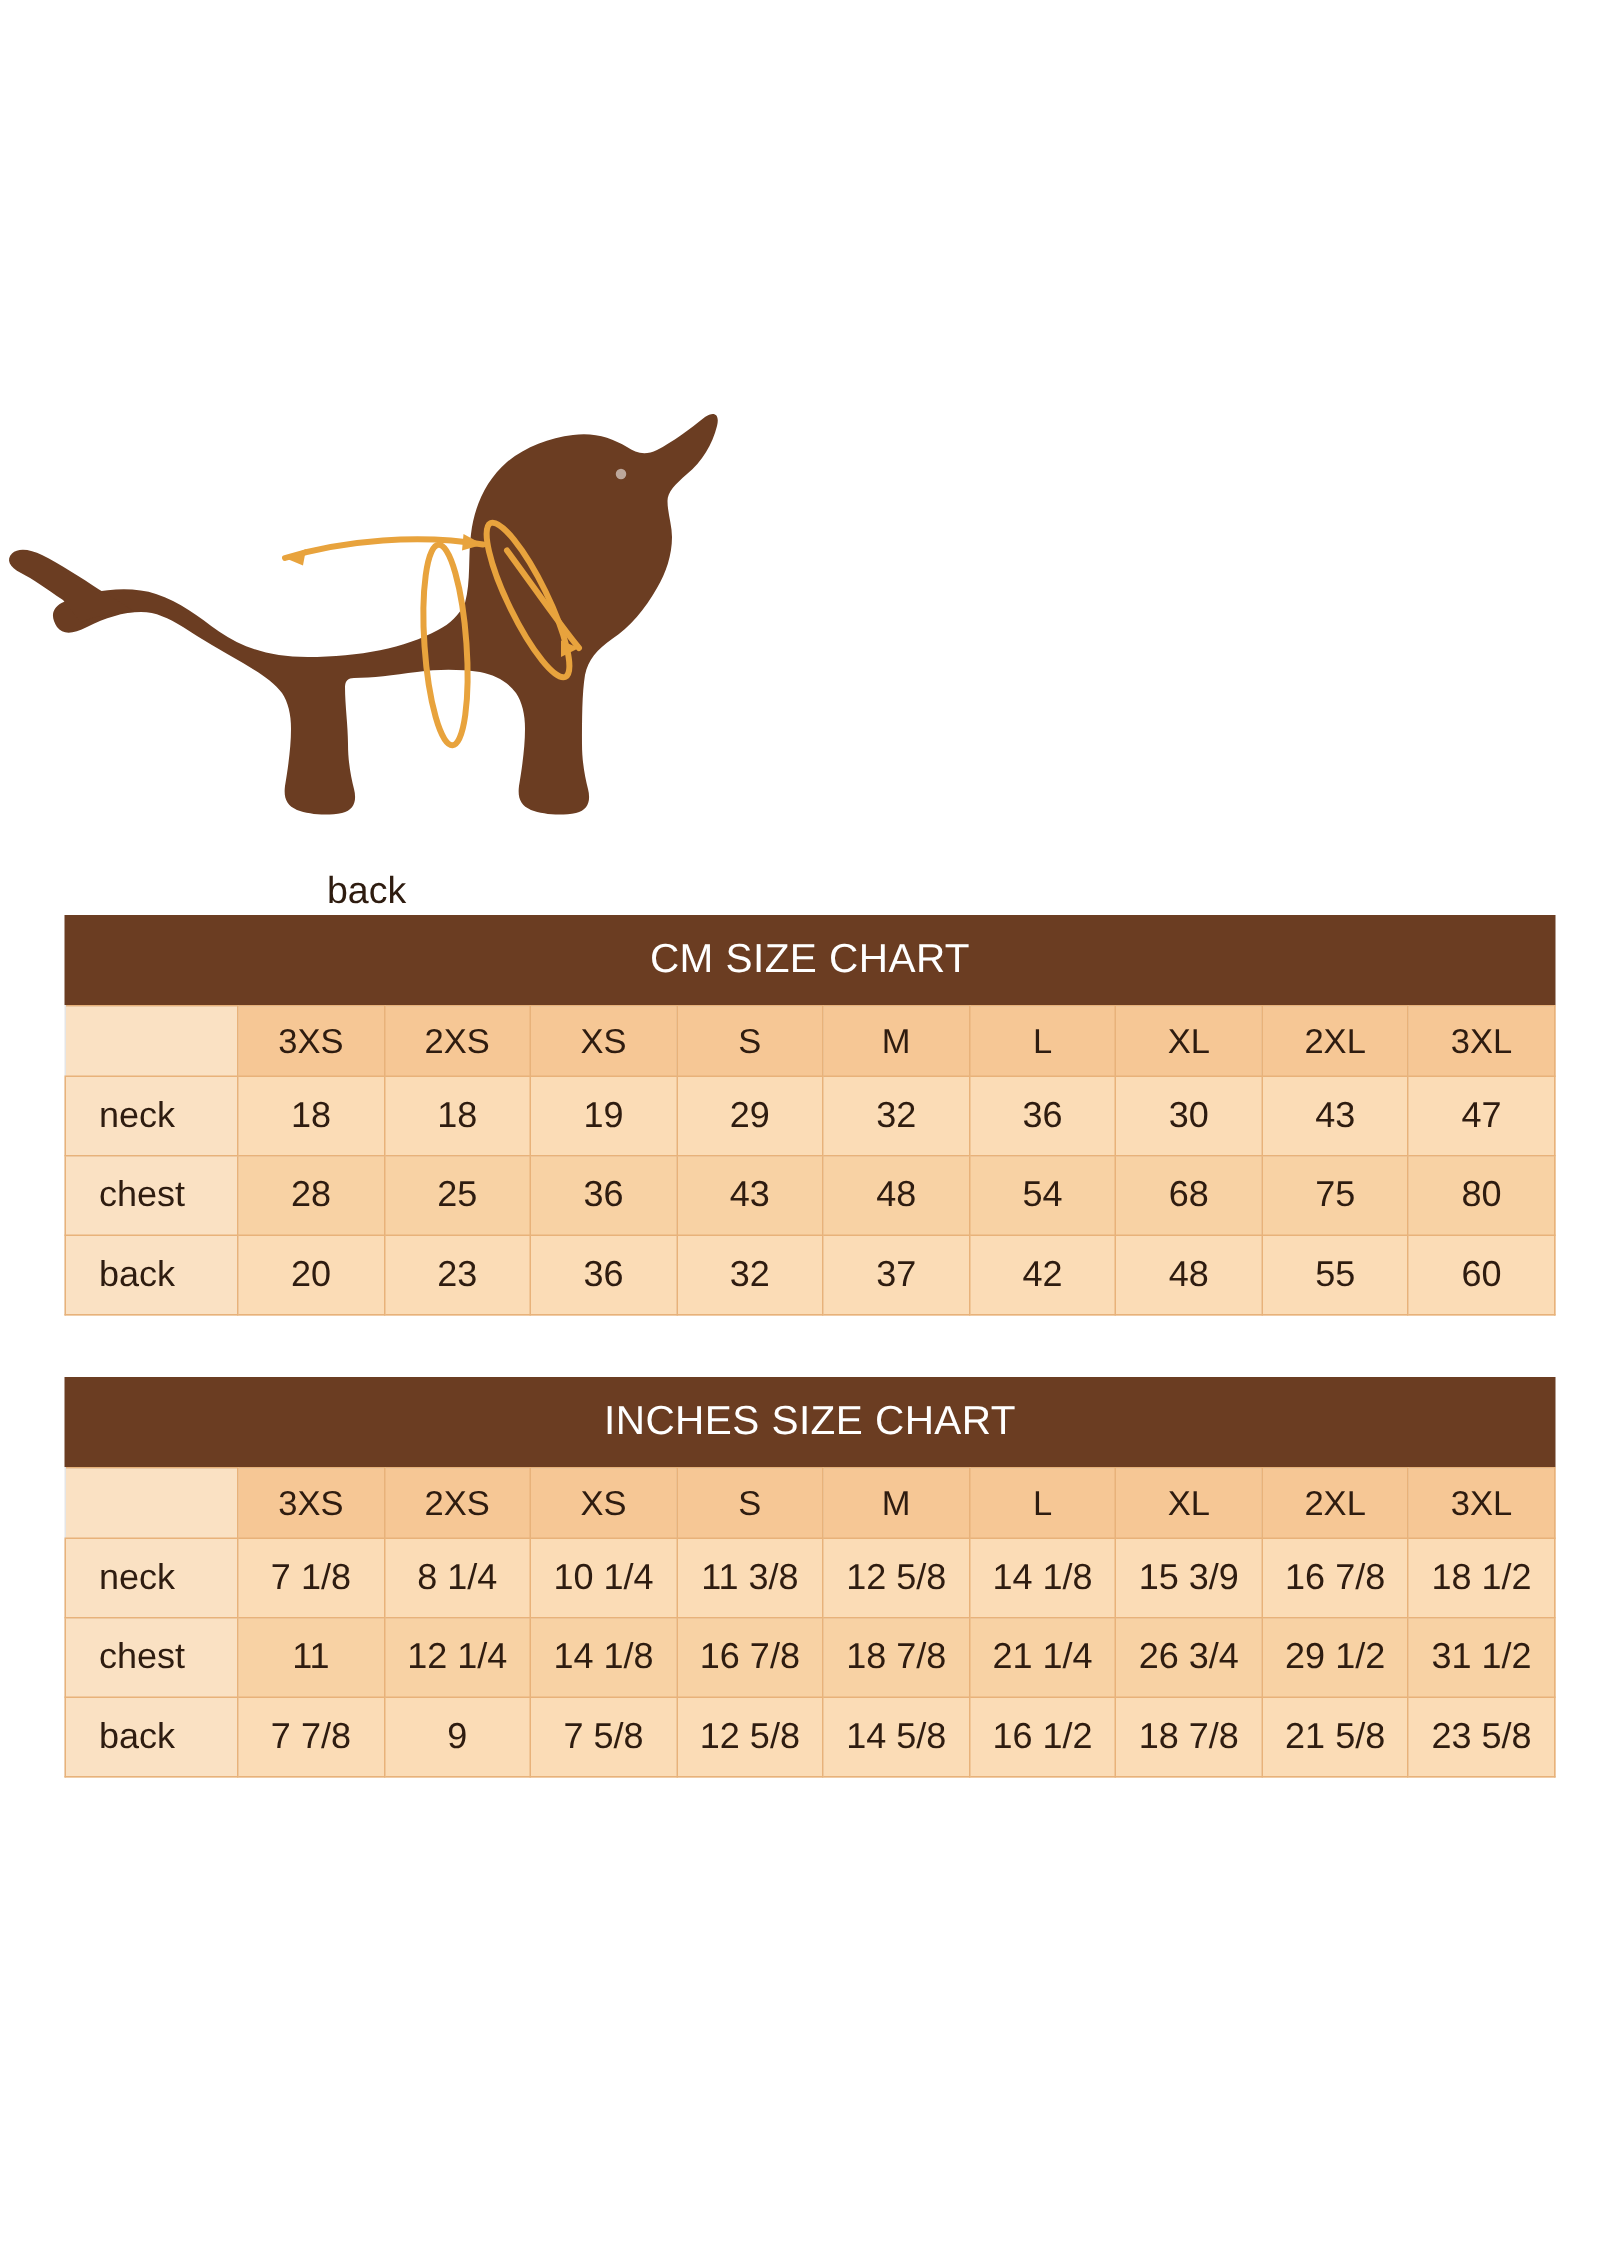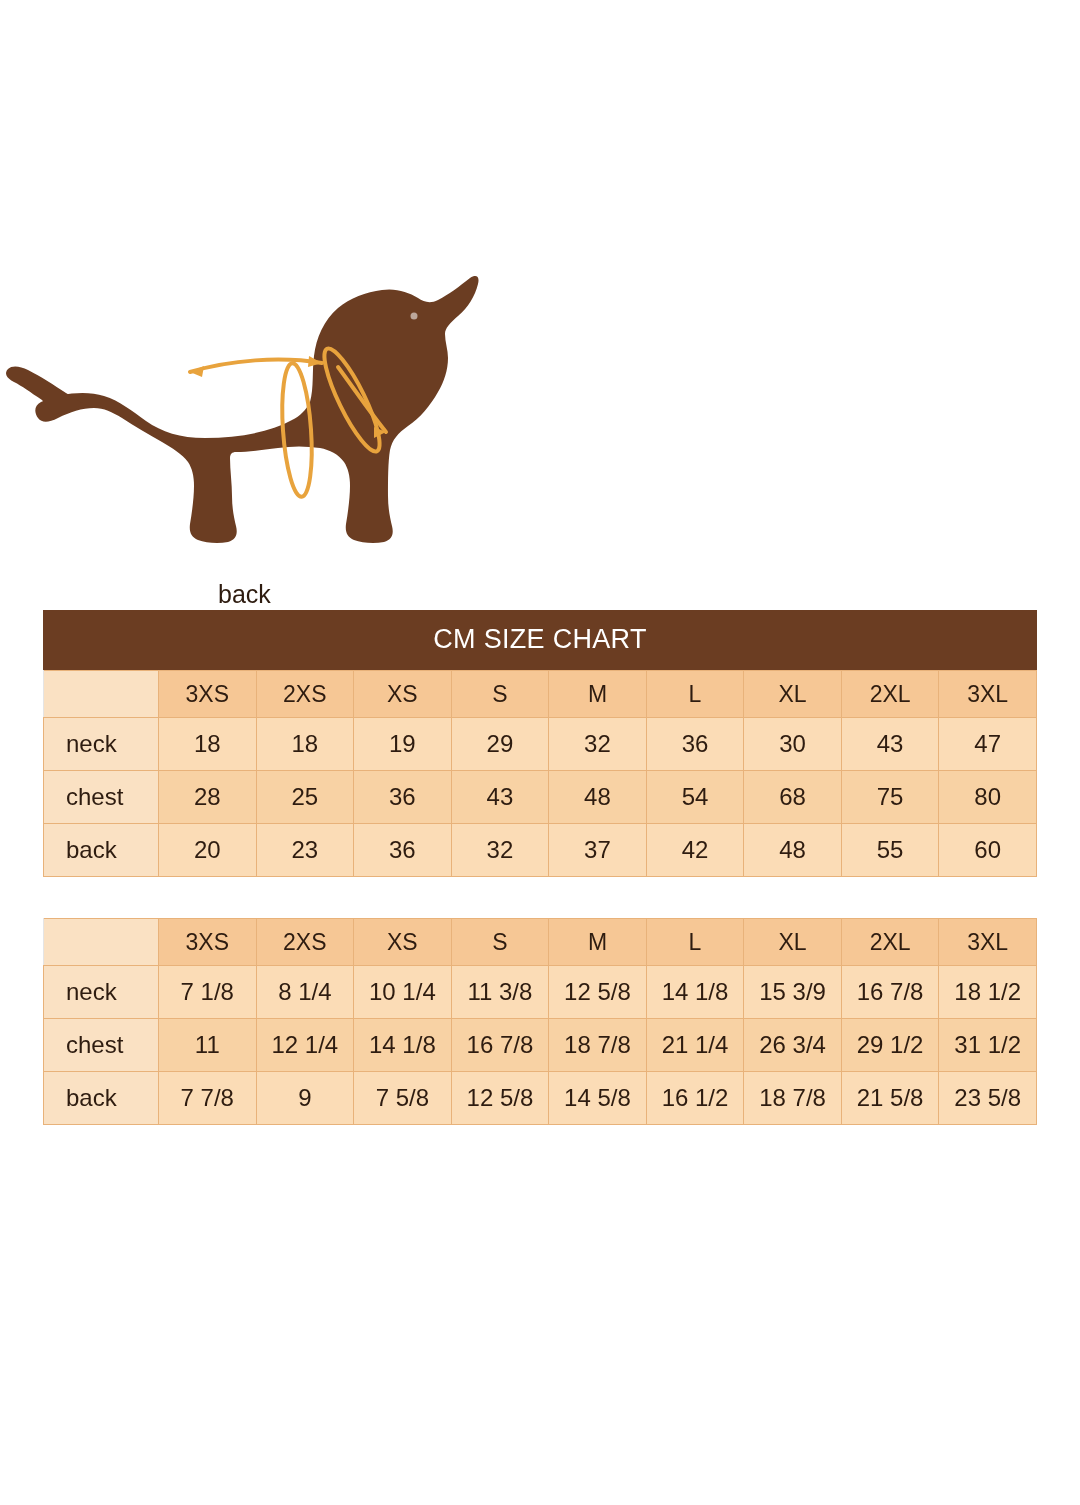--- a/index.html
+++ b/index.html
@@ -237,20 +237,21 @@
         <td class="cell">42</td>
         <td class="cell">48</td>
         <td class="cell">55</td>
         <td class="cell">60</td>
       </tr>
     </tbody>
   </table>
 </div>
 
 <div class="chart-block" id="in-block">
+  <div class="chart-title">INCHES SIZE CHART</div>
   <table class="size-table">
     <colgroup>
         <col class="c-head">
         <col>
         <col>
         <col>
         <col>
         <col>
         <col>
         <col>

